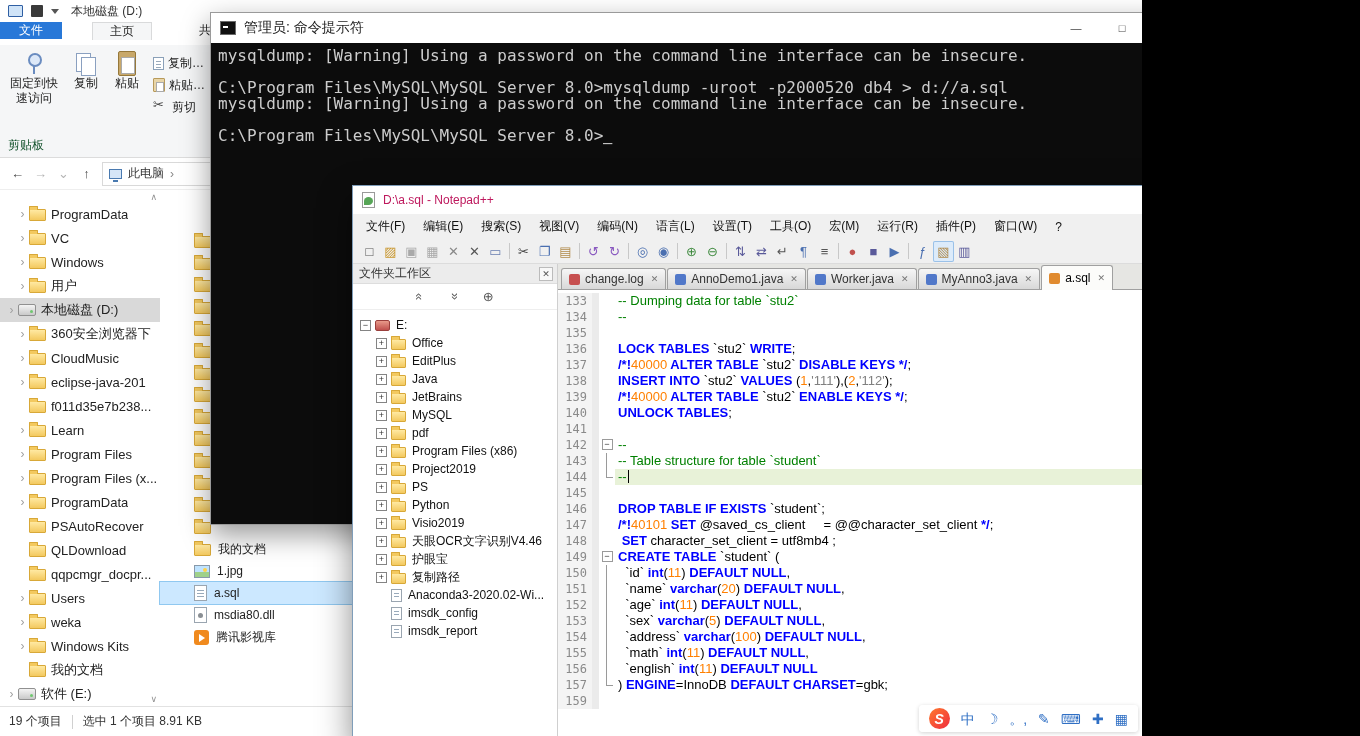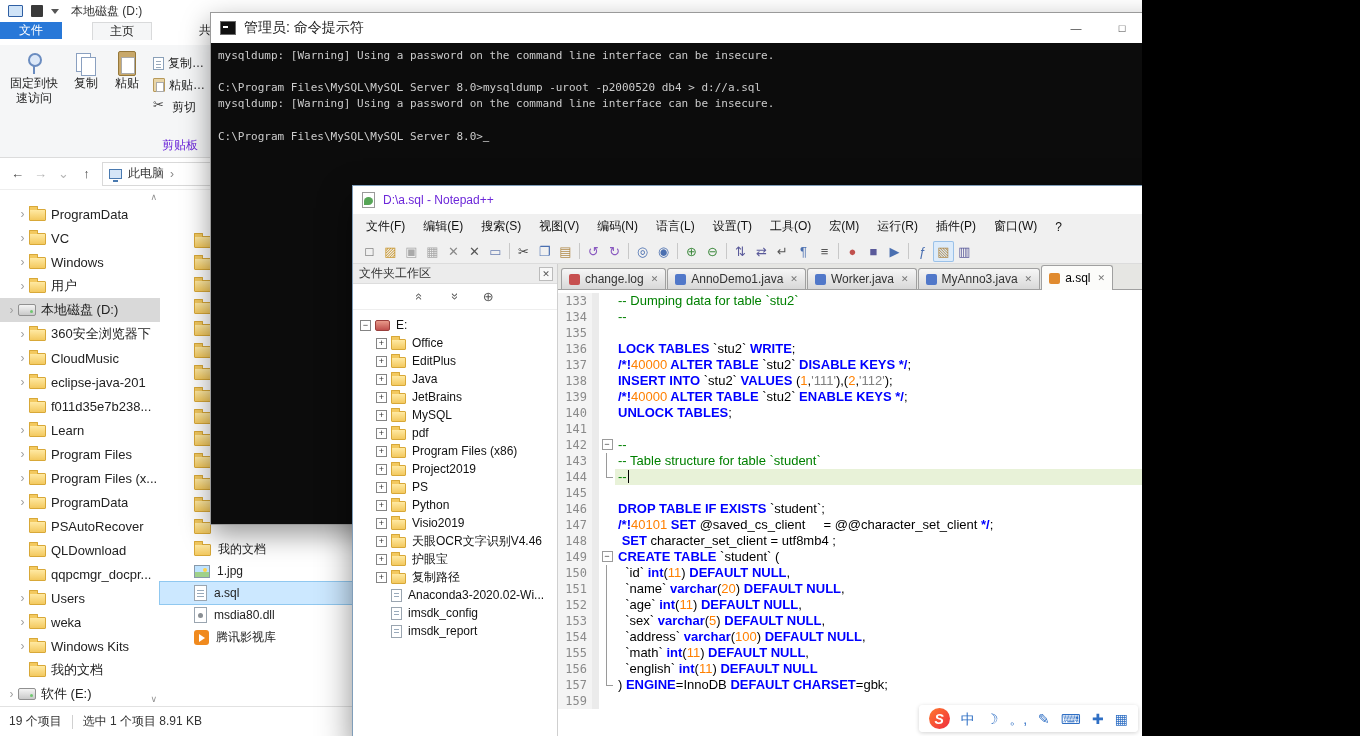--- a/index.html
+++ b/index.html
@@ -36,21 +36,21 @@
 .icon-paste::after{content:"";position:absolute;left:7px;top:6px;width:12px;height:15px;background:#fff;border:1px solid #aaa;}
 .rib-small-col{display:flex;flex-direction:column;margin-left:8px;padding-top:7px;}
 .rib-small{display:flex;align-items:center;height:22px;font-size:12px;color:#222;width:62px;overflow:hidden;white-space:nowrap;}
 .rib-small .lbl{overflow:hidden;text-overflow:ellipsis;white-space:nowrap;}
 .ric{width:15px;height:14px;margin-right:4px;flex:none;position:relative;}
 .ric-copy-path-icon{width:11px;height:13px;background:#fff;border:1px solid #8aa0b8;}
 .ric-copy-path-icon::after{content:"";position:absolute;left:2px;top:3px;width:5px;height:1px;background:#9ab;box-shadow:0 3px 0 #9ab,0 6px 0 #9ab;}
 .ric-paste-shortcut-icon{width:12px;height:14px;background:#e8d5a8;border:1px solid #b89a5a;border-radius:1px;}
 .ric-paste-shortcut-icon::after{content:"";position:absolute;left:2px;top:3px;width:6px;height:8px;background:#fff;border:1px solid #aaa;}
 .ric-cut-icon::before{content:"✂";font-size:13px;color:#444;position:absolute;left:0;top:-3px;}
-.rib-group-label{position:absolute;left:8px;bottom:3px;width:190px;text-align:right;font-size:12px;color:#6d28d9;}
+.rib-group-label{position:absolute;left:8px;bottom:3px;width:190px;text-align:left;font-size:12px;color:#14532d;}
 .ex-addr{position:absolute;left:0;top:158px;right:0;height:32px;background:#fff;display:flex;align-items:center;border-bottom:1px solid #eee;}
 #nav-btns{display:flex;align-items:center;margin-left:6px;}
 .nav-btn{width:23px;height:24px;display:flex;align-items:center;justify-content:center;font-size:13px;color:#444;}
 .nav-btn.dim{color:#b5b5b5;}
 .addr-box{height:24px;margin-left:4px;border:1px solid #d9d9d9;background:#fff;width:1082px;display:flex;align-items:center;padding:0 6px;font-size:12px;color:#333;}
 .pc-icon{width:13px;height:10px;border:1px solid #4a7ab0;background:#d6e6f7;margin-right:6px;position:relative;}
 .pc-icon::after{content:"";position:absolute;left:3px;bottom:-4px;width:5px;height:2px;background:#4a7ab0;}
 .crumb{margin-right:6px;}
 .crumb-sep::before{content:"›";color:#888;}
 .search-box{position:absolute;left:1192px;top:4px;width:164px;height:24px;border:1px solid #d9d9d9;background:#fff;font-size:12px;color:#707070;display:flex;align-items:center;overflow:hidden;}
@@ -89,33 +89,33 @@
 .st-sep{width:1px;height:14px;background:#d0d0d0;margin:0 10px;}
 
 
 #cmd{left:210px;top:12px;width:982px;height:513px;background:#0c0c0c;border:1px solid #9a9a9a;box-shadow:0 10px 26px rgba(0,0,0,.4);z-index:10;}
 .cmd-titlebar{height:30px;background:#fff;display:flex;align-items:center;position:relative;}
 .cmd-icon{width:16px;height:14px;margin-left:9px;background:#101010;border:1px solid #6a6a6a;position:relative;flex:none;}
 .cmd-icon::before{content:"";position:absolute;left:2px;top:4px;width:5px;height:2px;background:#fff;}
 .cmd-title{margin-left:8px;font-size:14px;color:#222;}
 .cmd-titlebar .win-btn{width:46px;font-size:11px;}
 .cmd-body{position:absolute;left:0;top:30px;right:0;bottom:0;background:#0c0c0c;padding:5px 20px 0 7px;overflow:hidden;}
-.cmd-line{font-family:"DejaVu Sans Mono","Liberation Mono",monospace;font-size:11px;line-height:16px;color:#cccccc;white-space:pre;min-height:16px;}
+.cmd-line{font-family:"DejaVu Sans Mono","Liberation Mono",monospace;font-size:16px;line-height:16px;color:#cccccc;white-space:pre;min-height:16px;}
 .cmd-cursor{color:#cccccc;}
 .cmd-scroll{position:absolute;top:0;right:0;width:17px;bottom:0;background:#f0f0f0;}
 .cs-up{position:absolute;top:2px;left:0;right:0;text-align:center;font-size:8px;color:#505050;}
 .cs-up::before{content:"▲";}
 .cs-thumb{position:absolute;top:17px;left:1px;right:1px;height:78px;background:#cdcdcd;}
 
 
 #npp{left:352px;top:185px;width:1008px;height:558px;background:#f0f0f0;border:1px solid #7f9db9;box-shadow:0 12px 32px rgba(0,0,0,.45);z-index:20;}
 .npp-titlebar{height:28px;background:#fff;display:flex;align-items:center;position:relative;}
 .npp-app-icon{width:13px;height:16px;margin-left:9px;background:#fff;border:1px solid #9a9a9a;position:relative;flex:none;}
 .npp-app-icon::after{content:"";position:absolute;left:1px;top:4px;width:9px;height:8px;background:#57a557;border-radius:50% 50% 50% 0;}
-.npp-title{margin-left:8px;font-size:12px;color:#6d28d9;}
+.npp-title{margin-left:8px;font-size:12px;color:#be185d;}
 .npp-titlebar .win-btn{width:44px;height:28px;}
 .npp-menubar{height:25px;background:#f0f0f0;display:flex;align-items:center;padding-left:4px;}
 .menu-item{padding:0 9px;font-size:12px;color:#111;}
 .npp-toolbar{height:25px;background:#f0f0f0;display:flex;align-items:center;padding-left:6px;border-bottom:1px solid #dcdcdc;}
 .tb-ico{width:21px;height:21px;display:flex;align-items:center;justify-content:center;font-size:13px;border-radius:2px;flex:none;}
 .tb-ico.pressed{background:#dcebfa;box-shadow:inset 0 0 0 1px #9ac1e8;}
 .tb-sep{width:1px;height:16px;background:#c8c8c8;margin:0 3px;flex:none;}
 .npp-main{position:absolute;left:0;top:78px;right:0;bottom:0;display:flex;}
 .npp-panel{width:205px;background:#fff;border-right:1px solid #cfcfcf;position:relative;overflow:hidden;flex:none;}
 .panel-header{height:20px;background:#ececec;display:flex;align-items:center;font-size:12px;color:#333;padding-left:6px;position:relative;border-bottom:1px solid #ddd;}

